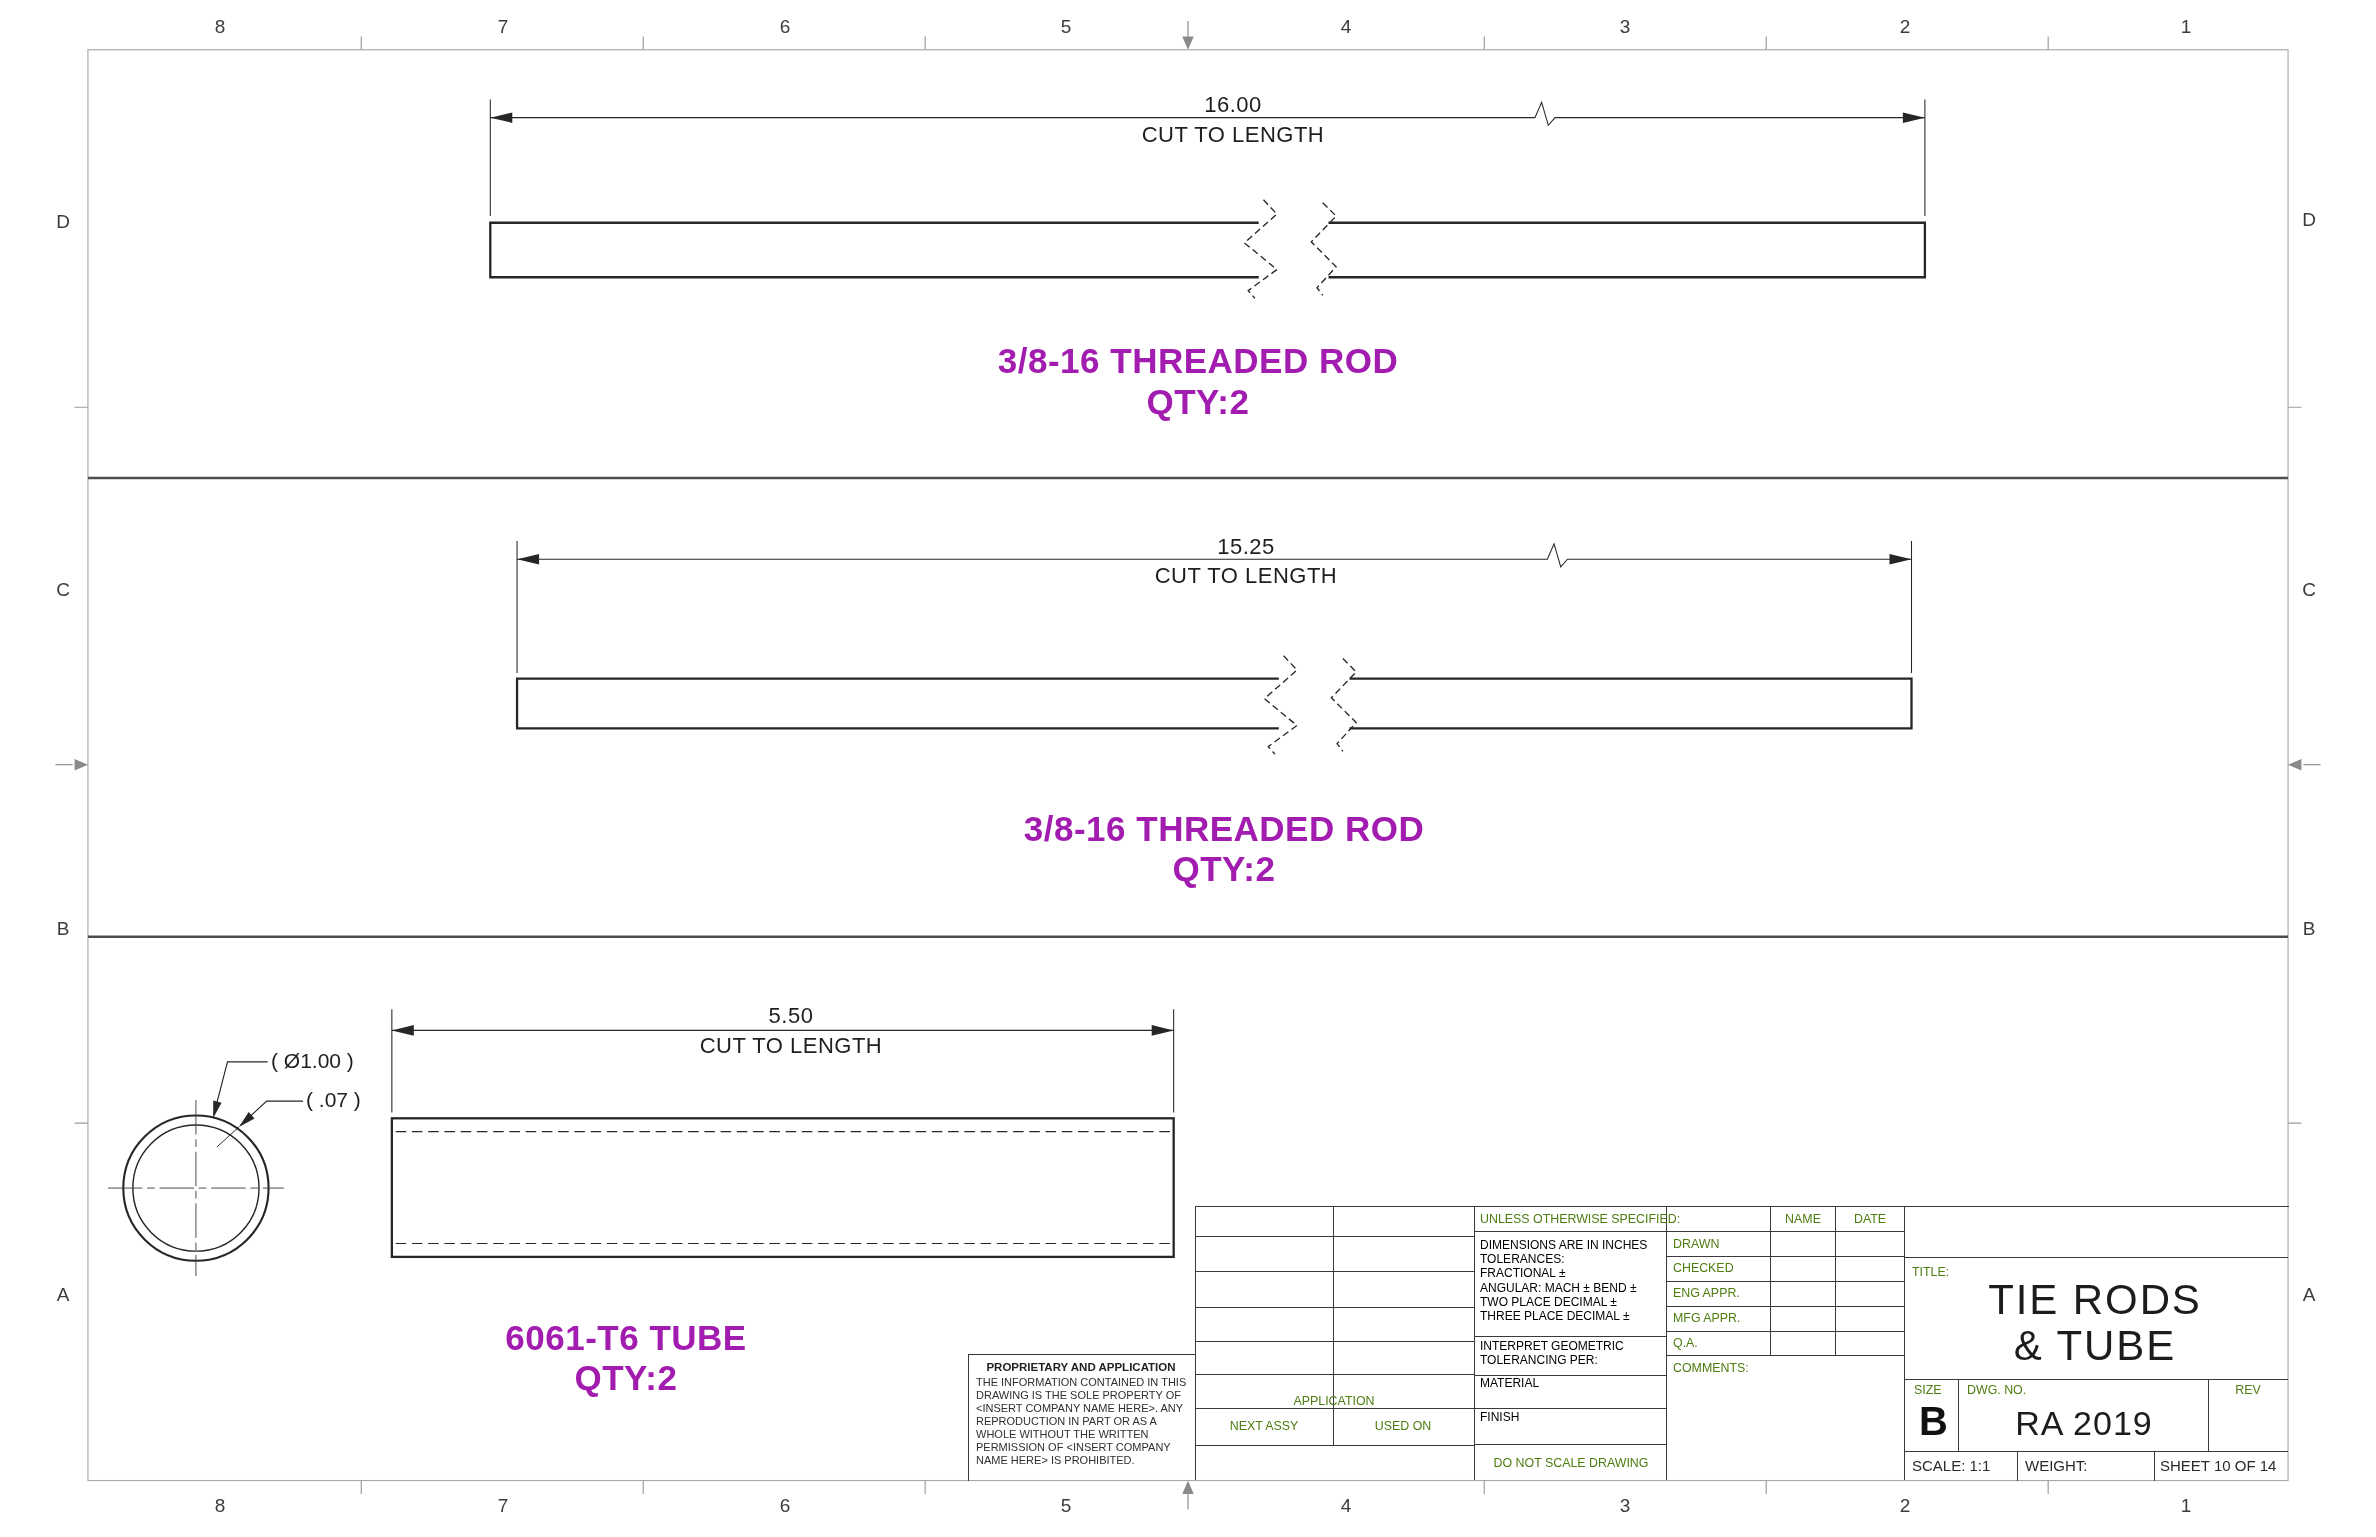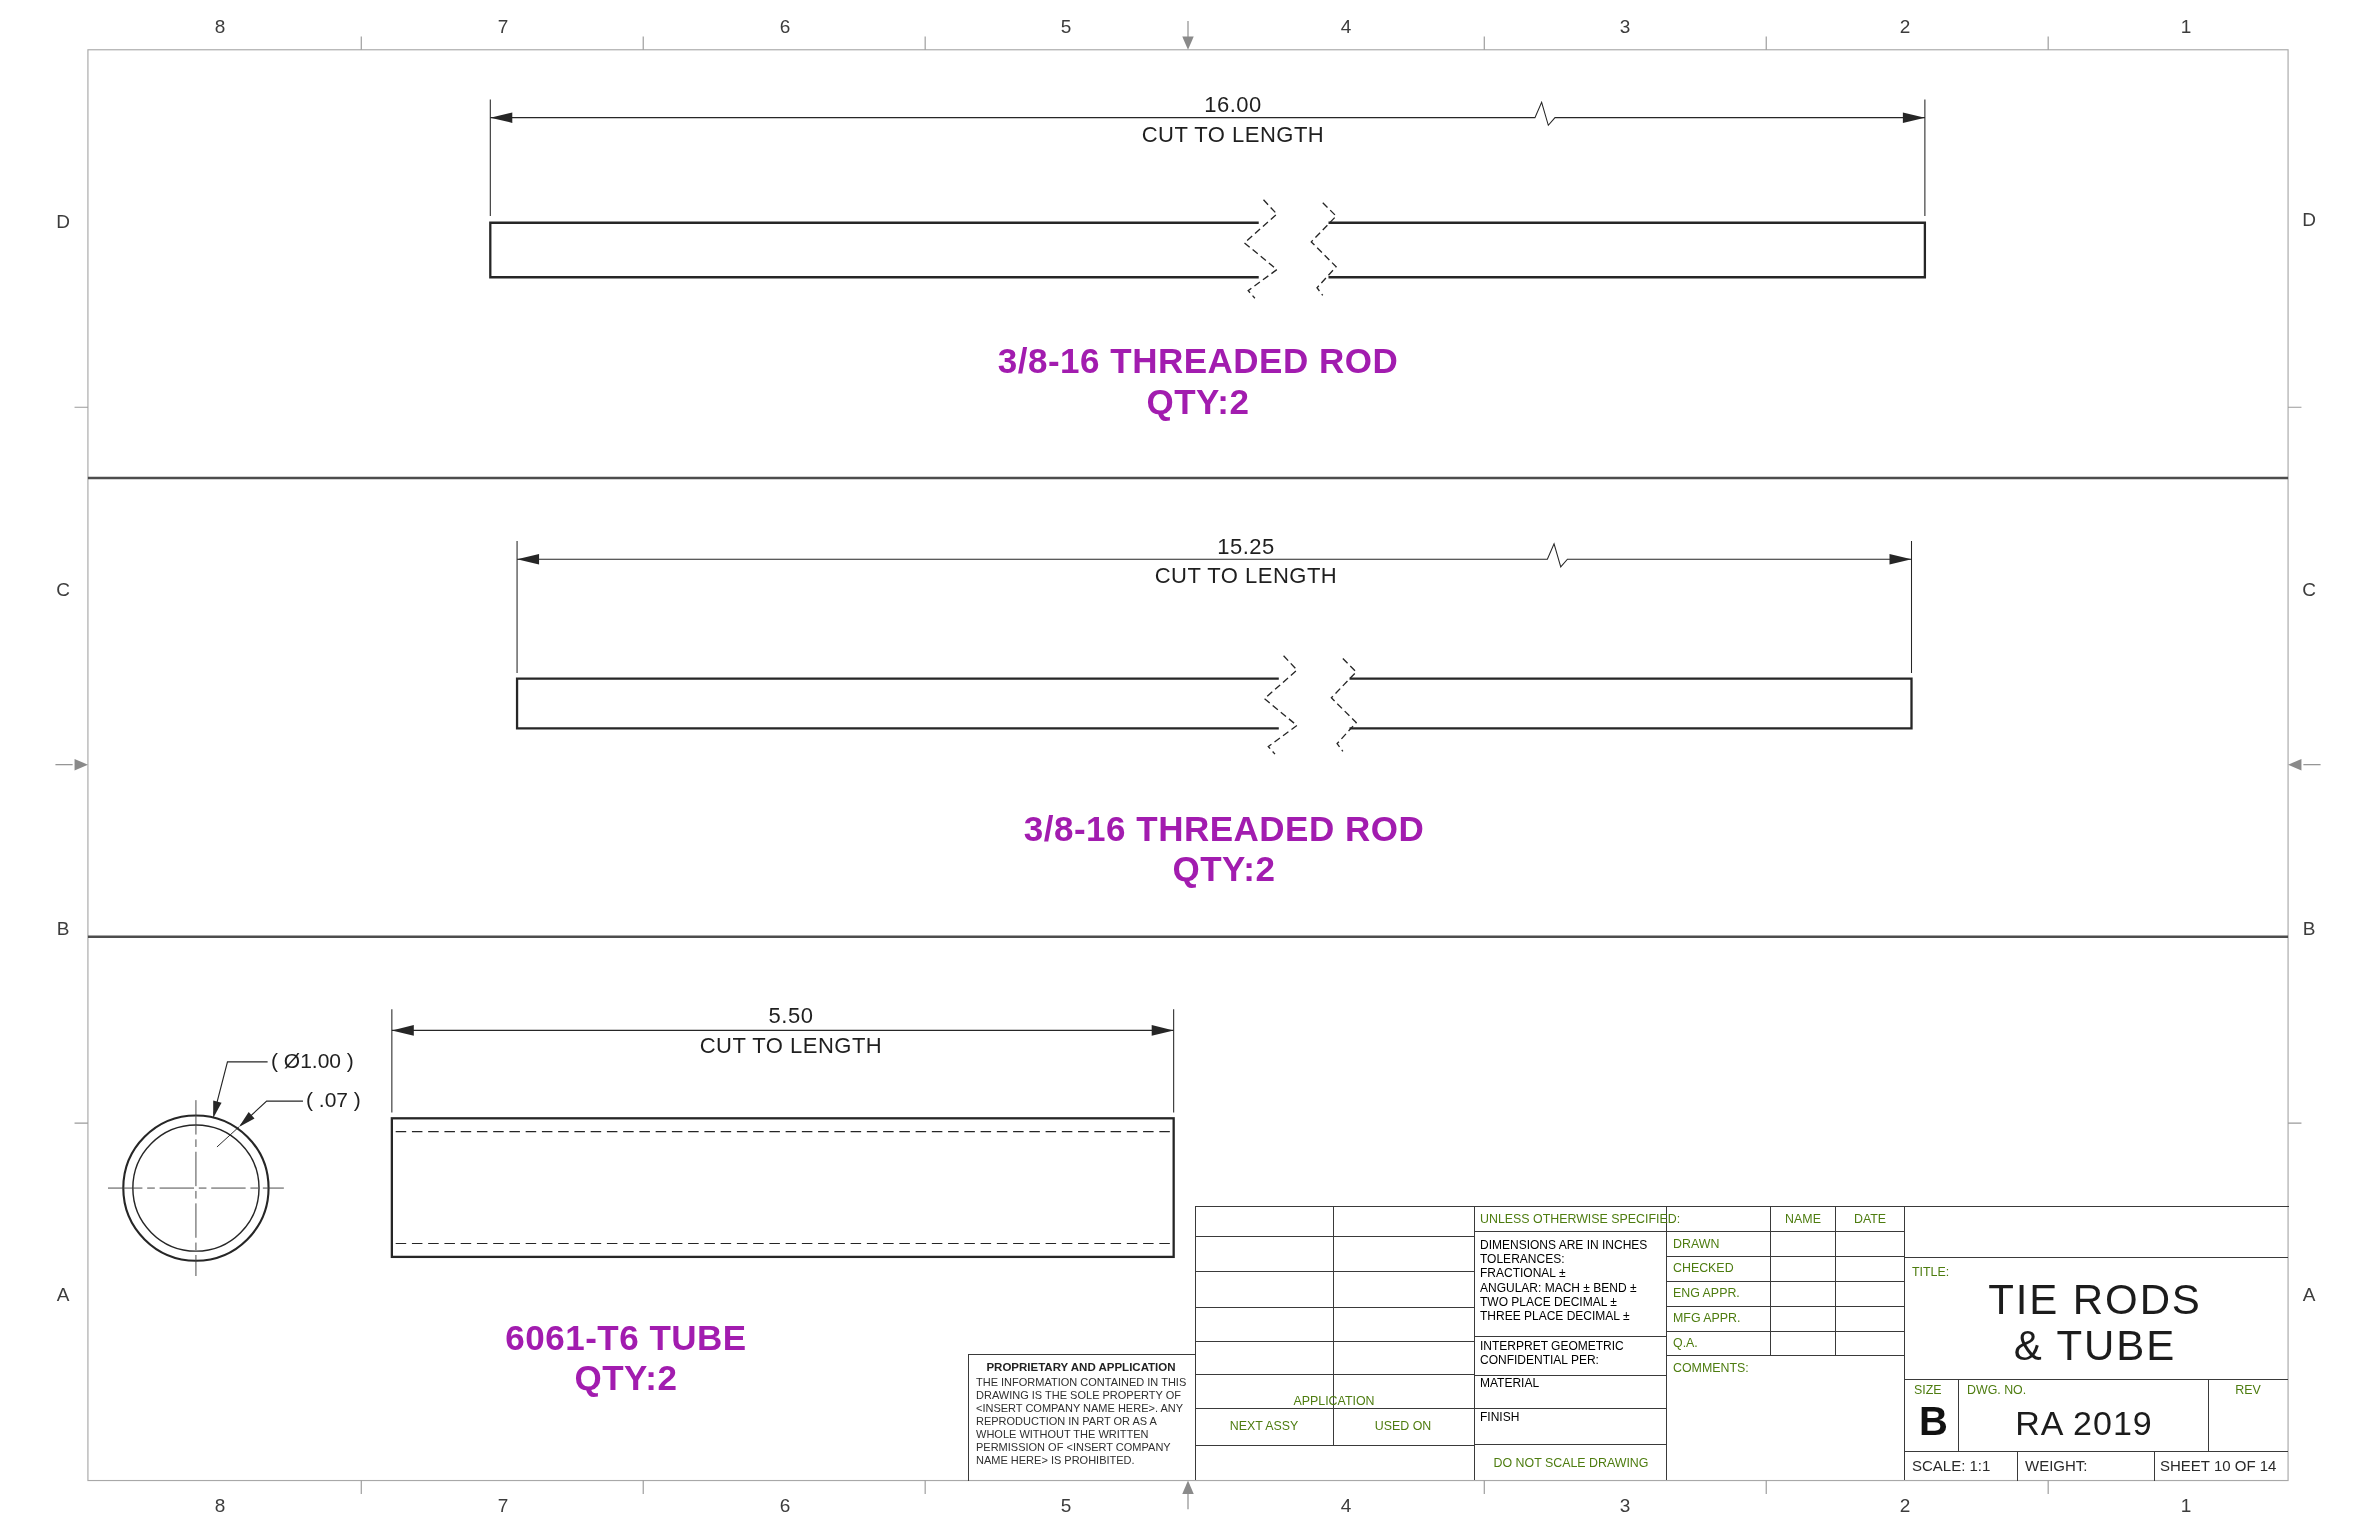--- a/index.html
+++ b/index.html
@@ -188,21 +188,21 @@
   <div class="vline" style="left:2154px;top:1451px;height:30px;"></div>
 
   <span class="txt tb" style="left:1480px;top:1219px;">UNLESS OTHERWISE SPECIFIED:</span>
   <span class="txt tbs" style="left:1480px;top:1245px;">DIMENSIONS ARE IN INCHES</span>
   <span class="txt tbs" style="left:1480px;top:1259px;">TOLERANCES:</span>
   <span class="txt tbs" style="left:1480px;top:1273px;">FRACTIONAL ±</span>
   <span class="txt tbs" style="left:1480px;top:1288px;">ANGULAR: MACH ±    BEND ±</span>
   <span class="txt tbs" style="left:1480px;top:1302px;">TWO PLACE DECIMAL     ±</span>
   <span class="txt tbs" style="left:1480px;top:1316px;">THREE PLACE DECIMAL   ±</span>
   <span class="txt tbs" style="left:1480px;top:1346px;">INTERPRET GEOMETRIC</span>
-  <span class="txt tbs" style="left:1480px;top:1360px;">CONFIDENTIAL PER:</span>
+  <span class="txt tbs" style="left:1480px;top:1360px;">TOLERANCING PER:</span>
   <span class="txt tbs" style="left:1480px;top:1383px;">MATERIAL</span>
   <span class="txt tbs" style="left:1480px;top:1417px;">FINISH</span>
   <span class="txt tb ctr" style="left:1571px;top:1463px;">DO NOT SCALE DRAWING</span>
 
   <span class="txt tb ctr" style="left:1803px;top:1219px;">NAME</span>
   <span class="txt tb ctr" style="left:1870px;top:1219px;">DATE</span>
   <span class="txt tb" style="left:1673px;top:1244px;">DRAWN</span>
   <span class="txt tb" style="left:1673px;top:1268px;">CHECKED</span>
   <span class="txt tb" style="left:1673px;top:1293px;">ENG APPR.</span>
   <span class="txt tb" style="left:1673px;top:1318px;">MFG APPR.</span>

